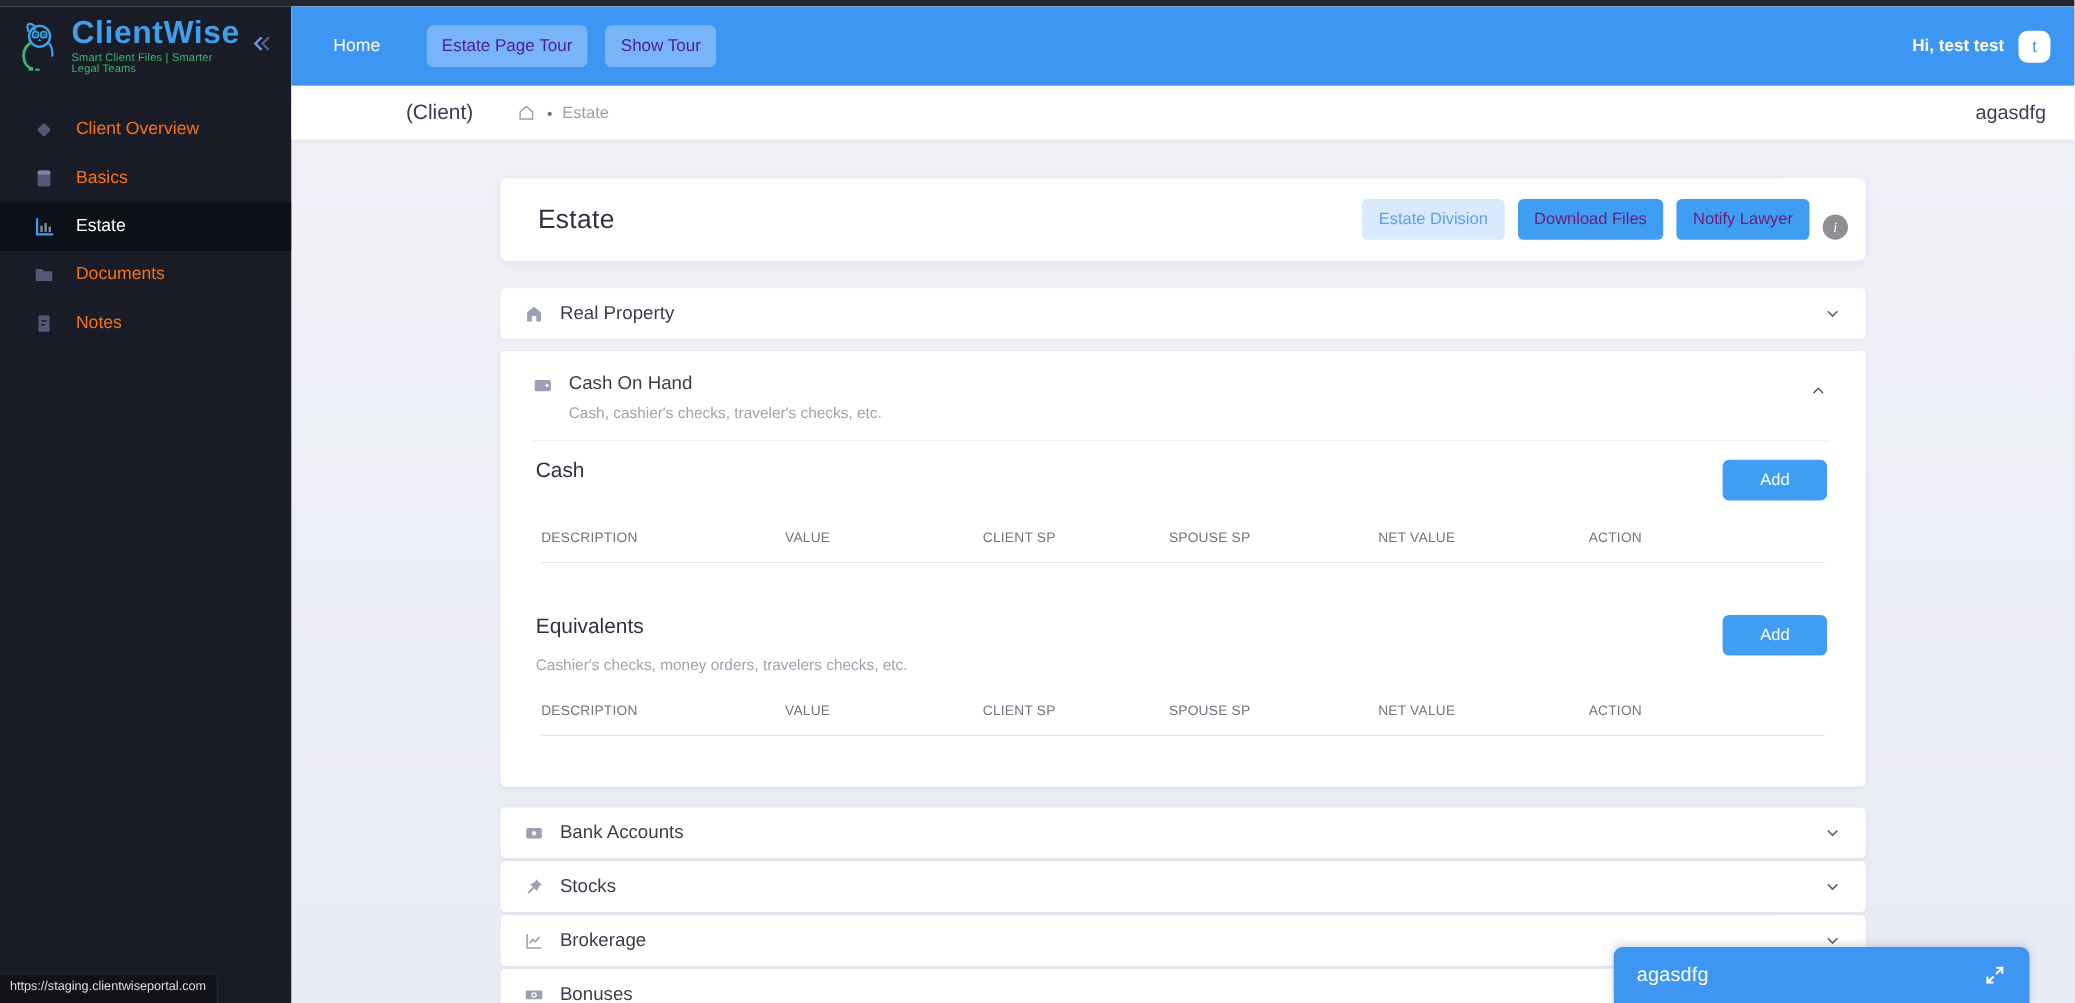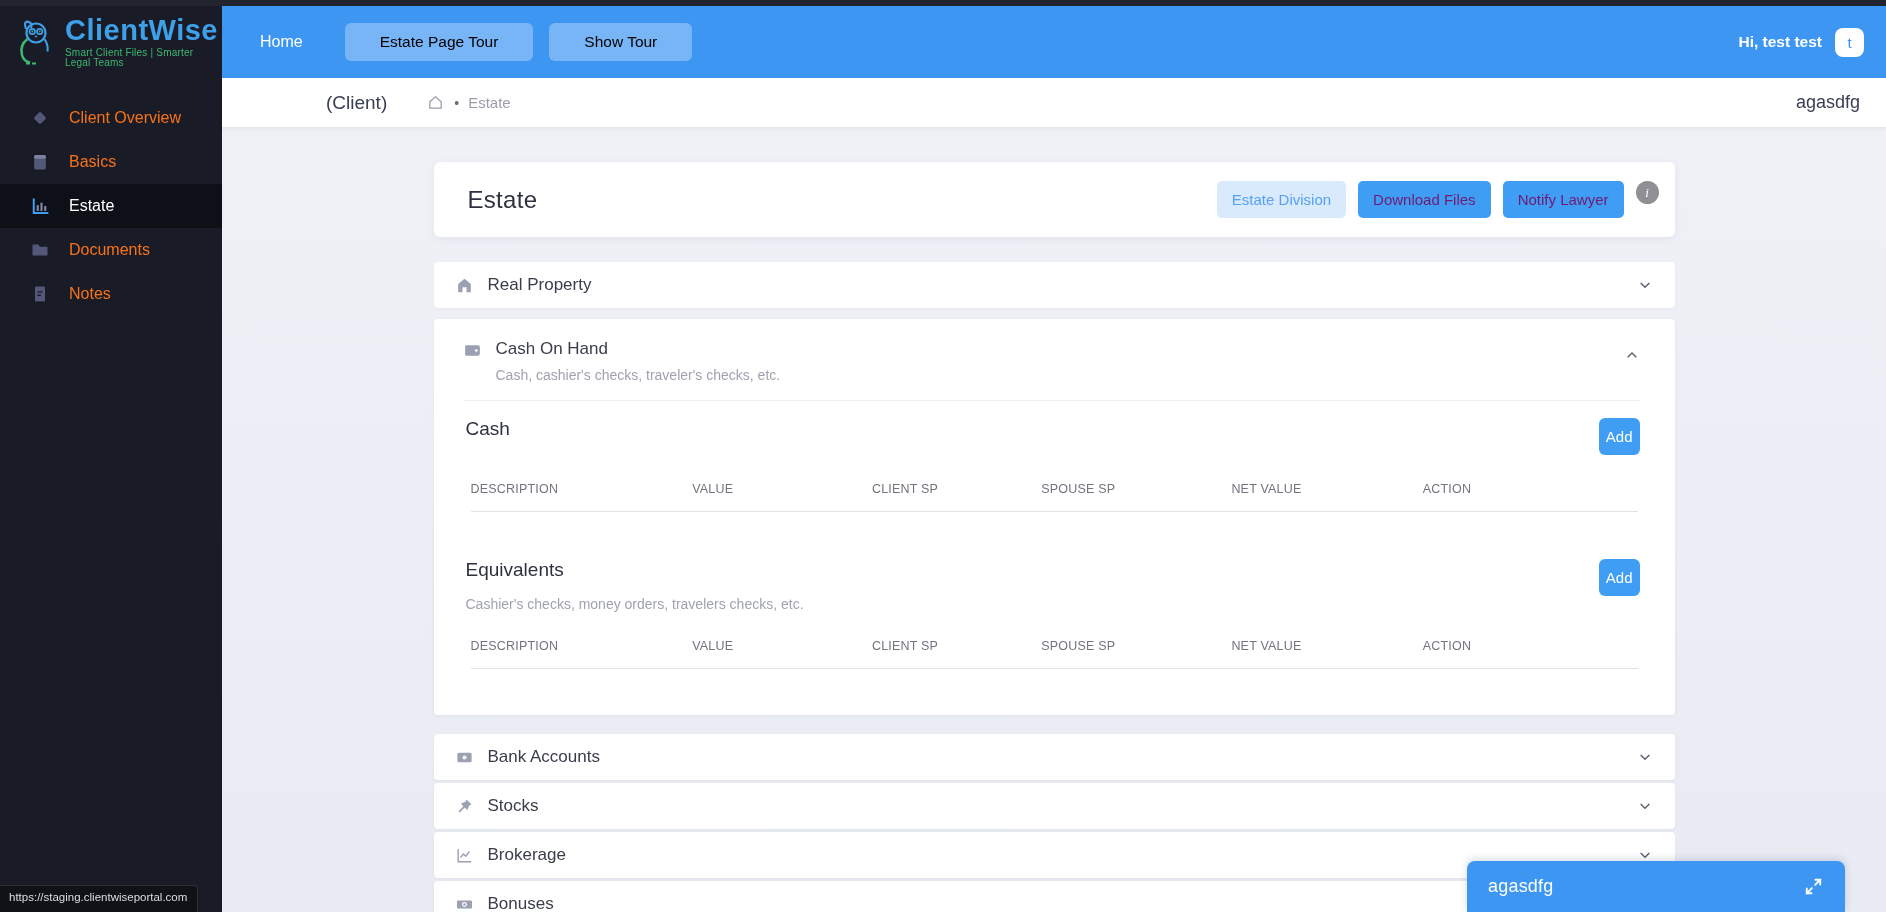--- a/index.html
+++ b/index.html
@@ -3,43 +3,43 @@
 <meta charset="utf-8">
 <style>
   * { margin:0; padding:0; box-sizing:border-box; }
   html,body { width:1886px; height:912px; overflow:hidden; }
   body { font-family:"Liberation Sans", sans-serif; position:relative; background:#e9ebf3; }
 
   .top-strip { height:6px; background:#23252e; width:100%; }
   .app { display:flex; height:906px; }
 
   
-  .sidebar { width:222px; flex-shrink:0; background:#191b27; position:relative; }
+  .sidebar { width:265px; flex-shrink:0; background:#191b27; position:relative; }
   .logo-row { height:72px; display:flex; align-items:center; padding:0 16px 0 14px; gap:7px; }
   .owl { width:44px; height:48px; flex-shrink:0; }
   .logo-texts { line-height:1; }
   .logo-name { font-size:29px; font-weight:bold; color:#3da0e8; letter-spacing:0.5px; }
   .logo-tagline { font-size:10px; color:#3cb96e; margin-top:3px; letter-spacing:0.2px; }
   .collapse-btn { margin-left:auto; width:26px; height:26px; cursor:pointer; }
   .nav { margin-top:18px; display:flex; flex-direction:column; }
   .nav-item { height:44px; display:flex; align-items:center; gap:19px; padding:0 14px 0 30px;
               color:#f97316; font-size:16px; cursor:pointer; }
   .nav-item.active { background:#0e1018; color:#ffffff; }
   .nav-icon { width:20px; height:20px; color:#535778; flex-shrink:0; }
   .nav-icon svg { width:100%; height:100%; }
 
   
   .main { flex:1; display:flex; flex-direction:column; position:relative;
           background:linear-gradient(#f1f2f8, #e9ebf3); }
 
   .topbar { height:72px; background:#3d96f2; display:flex; align-items:center;
             padding:0 22px 0 38px; gap:16px; color:#fff; flex-shrink:0; }
   .home-link { font-size:16px; margin-right:26px; cursor:pointer; }
-  .tour-btn { background:rgba(255,255,255,0.30); border:none; color:#000000; font-size:15.5px;
-              padding:10px 35px; border-radius:6px; cursor:pointer; font-family:inherit; }
+  .tour-btn { background:rgba(255,255,255,0.30); border:none; color:#4c1d95; font-size:15.5px;
+              padding:10px 14px; border-radius:6px; cursor:pointer; font-family:inherit; }
   .topbar-right { margin-left:auto; display:flex; align-items:center; gap:13px; }
   .greeting { font-weight:bold; font-size:15.5px; }
   .avatar { width:29px; height:29px; background:#fff; border-radius:8px; color:#3d96f2;
             display:flex; align-items:center; justify-content:center; font-size:15px; cursor:pointer; }
 
   .breadcrumb-bar { height:49px; background:#fff; display:flex; align-items:center;
                     padding:0 26px 0 104px; box-shadow:0 2px 5px rgba(30,40,70,0.06);
                     flex-shrink:0; z-index:2; }
   .bc-client { font-size:19px; color:#3a3e52; }
   .bc-home { width:17px; height:17px; color:#9a9daa; margin-left:40px; cursor:pointer; }
@@ -47,21 +47,21 @@
   .bc-sep { color:#6b6e78; margin:0 9px 0 10px; font-size:14px; }
   .bc-current { font-size:15px; color:#9a9daa; }
   .bc-right { margin-left:auto; font-size:18px; color:#3a3e52; }
 
   .content { flex:1; overflow:hidden; }
   .container { width:1241px; margin:35px auto 0; }
 
   .estate-card { background:#fff; border-radius:6px; height:75px; display:flex; align-items:center;
                  padding:0 16px 0 34px; box-shadow:0 2px 8px rgba(40,50,80,0.07); }
   .estate-title { font-size:24px; color:#2d3140; font-weight:500; letter-spacing:0.3px; }
-  .actions { margin-left:auto; display:flex; align-items:flex-start; gap:12px; }
+  .actions { margin-left:auto; display:flex; align-items:flex-end; gap:12px; }
   .btn { border-radius:5px; font-size:15px; padding:10px 15px; border:none; cursor:pointer;
          font-family:inherit; }
   .btn-light { background:#d9eafd; color:#57a0f2; }
   .btn-solid { background:#3f9df3; color:#701a75; }
   .info-circle { width:23px; height:23px; border-radius:50%; background:#8e9095; color:#fff;
                  font-size:13px; display:flex; align-items:center; justify-content:center;
                  font-family:"Liberation Serif", serif; font-style:italic; cursor:pointer; }
 
   .sections { margin-top:25px; display:flex; flex-direction:column; gap:3px; }
   .section-row { background:#fff; border-radius:4px; height:46px; display:flex; align-items:center;
@@ -81,21 +81,21 @@
   .exp-subtitle { font-size:14px; color:#a0a3ae; margin-top:8px; }
   .exp-chevron { margin-left:auto; width:16px; height:16px; color:#5e626e; margin-top:8px; }
   .exp-chevron svg { width:100%; height:100%; }
 
   .sub-block { border-top:1px solid #eef0f4; margin-top:17px; padding:17px 0 0 3px; }
   .sub-block.no-divider { border-top:none; margin-top:8px; }
   .sub-head { display:flex; align-items:flex-start; }
   .sub-title { font-size:19px; color:#2e3140; font-weight:500; }
   .sub-desc { font-size:14px; color:#a0a3ae; margin-top:15px; }
   .add-btn { margin-left:auto; background:#3f9df3; color:#fff; border:none; border-radius:6px;
-             padding:10px 7px; font-size:15px; cursor:pointer; font-family:inherit; }
+             padding:10px 34px; font-size:15px; cursor:pointer; font-family:inherit; }
   .table-head { display:grid; grid-template-columns:19fr 15.4fr 14.5fr 16.3fr 16.4fr 18.4fr;
                 margin:27px 2px 0 5px; }
   .col { font-size:12.5px; color:#72747e; letter-spacing:0.2px; }
   .table-divider { border-bottom:1px solid #e2e3e8; margin:15px 2px 0 5px; }
   .table-space { height:22px; }
 
   
   .chat-widget { position:absolute; right:41px; bottom:0; width:378px; height:51px;
                  background:#3d96f2; border-radius:8px 8px 0 0; display:flex; align-items:center;
                  padding:0 22px 0 21px; color:#fff; cursor:pointer;

